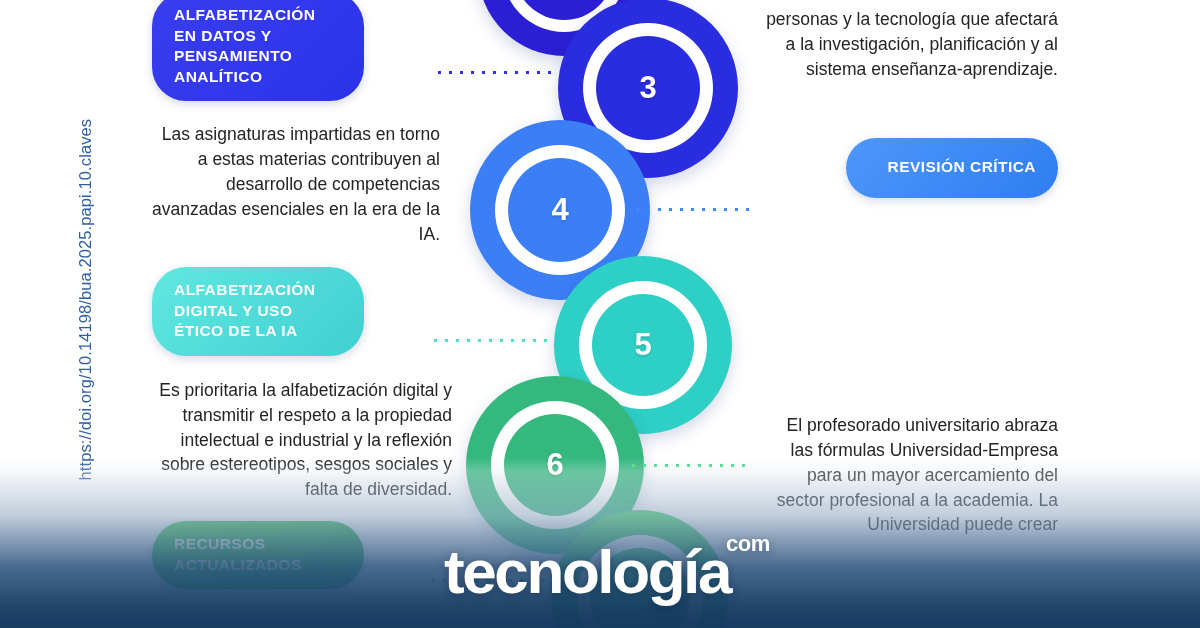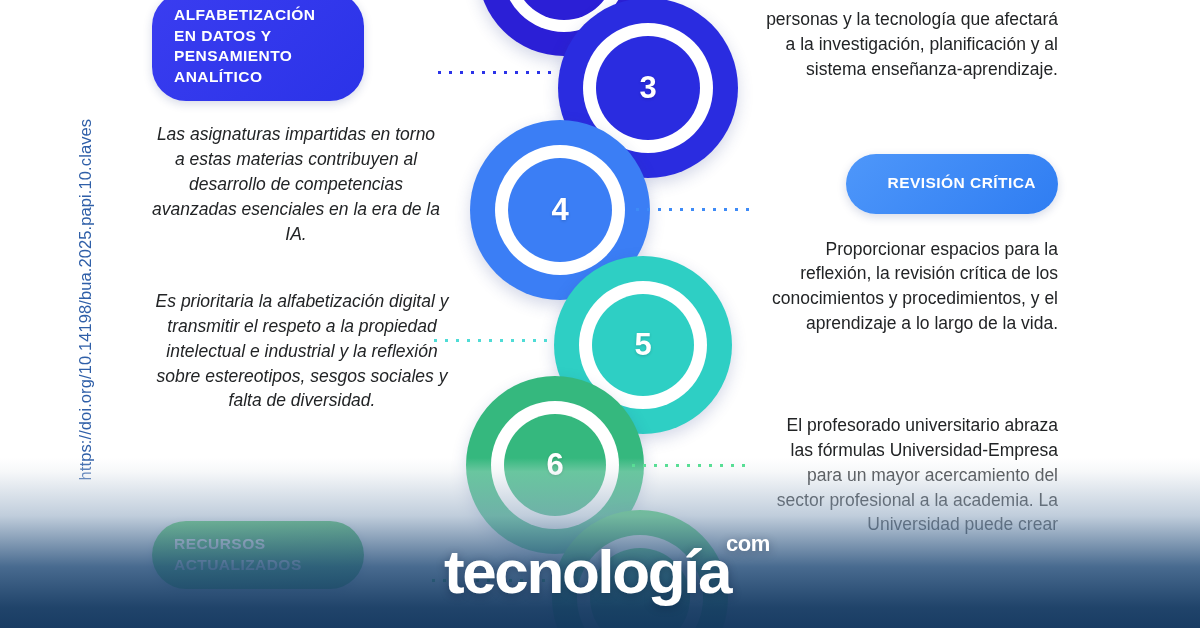--- a/index.html
+++ b/index.html
@@ -48,30 +48,30 @@
     padding:13px 22px 14px 22px;
     color:#ffffff;
     font-weight:bold;
     font-size:15.5px;
     line-height:1.33;
     letter-spacing:.45px;
     box-sizing:border-box;
     box-shadow:0 3px 10px rgba(30,50,120,.18);
   }
   .pill.w-left{width:212px;text-align:left;}
-  .pill.w-right{width:212px;text-align:right;margin-top:16px;}
+  .pill.w-right{width:212px;text-align:right;}
   
   .para{
     color:#222426;
     font-size:17.5px;
     line-height:1.42;
     margin:0;
     font-family:"Liberation Sans", sans-serif;
   }
-  .para.l{text-align:center;font-style:italic;}
+  .para.l{text-align:right;}
   .para.r{text-align:right;}
 
   
   .rings{position:absolute;left:0;top:0;width:1200px;height:628px;z-index:10;pointer-events:none;}
   .ring{
     position:absolute;border-radius:50%;
     display:flex;align-items:center;justify-content:center;
     box-sizing:border-box;
     pointer-events:auto;
   }
@@ -180,37 +180,37 @@
   </div>
 
   <div class="col-left">
 
     <div style="position:absolute;left:0;top:-8px;width:312px;">
       <div class="pill w-left" style="background:linear-gradient(135deg,#3a3df0,#2b33e8);">ALFABETIZACIÓN EN DATOS Y PENSAMIENTO ANALÍTICO</div>
       <p class="para l" style="margin-top:21px;width:288px;">Las asignaturas impartidas en torno a estas materias contribuyen al desarrollo de competencias avanzadas esenciales en la era de la IA.</p>
     </div>
 
     <div style="position:absolute;left:0;top:267px;width:312px;">
+      <div class="pill w-left" style="background:linear-gradient(135deg,#60e8e0,#40cfd2);">ALFABETIZACIÓN DIGITAL Y USO ÉTICO DE LA IA</div>
       <p class="para l" style="margin-top:22px;width:300px;">Es prioritaria la alfabetización digital y transmitir el respeto a la propiedad intelectual e industrial y la reflexión sobre estereotipos, sesgos sociales y falta de diversidad.</p>
     </div>
 
     <div style="position:absolute;left:0;top:521px;width:312px;">
       <div class="pill w-left" style="background:linear-gradient(135deg,#3ecb55,#25a84a);">RECURSOS ACTUALIZADOS</div>
     </div>
   </div>
 
   <div class="col-right">
 
     <div style="position:absolute;right:0;top:-18px;width:312px;">
       <p class="para r" style="margin:0 0 0 auto;width:292px;">cambio en la relación de las personas y la tecnología que afectará a la investigación, planificación y al sistema enseñanza-aprendizaje.</p>
     </div>
 
     <div style="position:absolute;right:0;top:138px;width:312px;">
       <div class="pill w-right" style="background:linear-gradient(135deg,#4e97fa,#2f7df2);padding-top:19px;padding-bottom:20px;">REVISIÓN CRÍTICA</div>
-      <p class="para r" style="margin:23px 0 0 auto;width:292px;">Proporcionar espacios para la reflexión, la revisión crítica de los conocimientos y procedimientos, y el aprendizaje a lo largo de la vida.</p>
     </div>
 
     <div style="position:absolute;right:0;top:391px;width:312px;">
       <p class="para r" style="margin:22px 0 0 auto;width:292px;">El profesorado universitario abraza las fórmulas Universidad-Empresa para un mayor acercamiento del sector profesional a la academia. La Universidad puede crear</p>
     </div>
   </div>
 
   <div class="bottom-fade"></div>
 
   <div class="logo">

